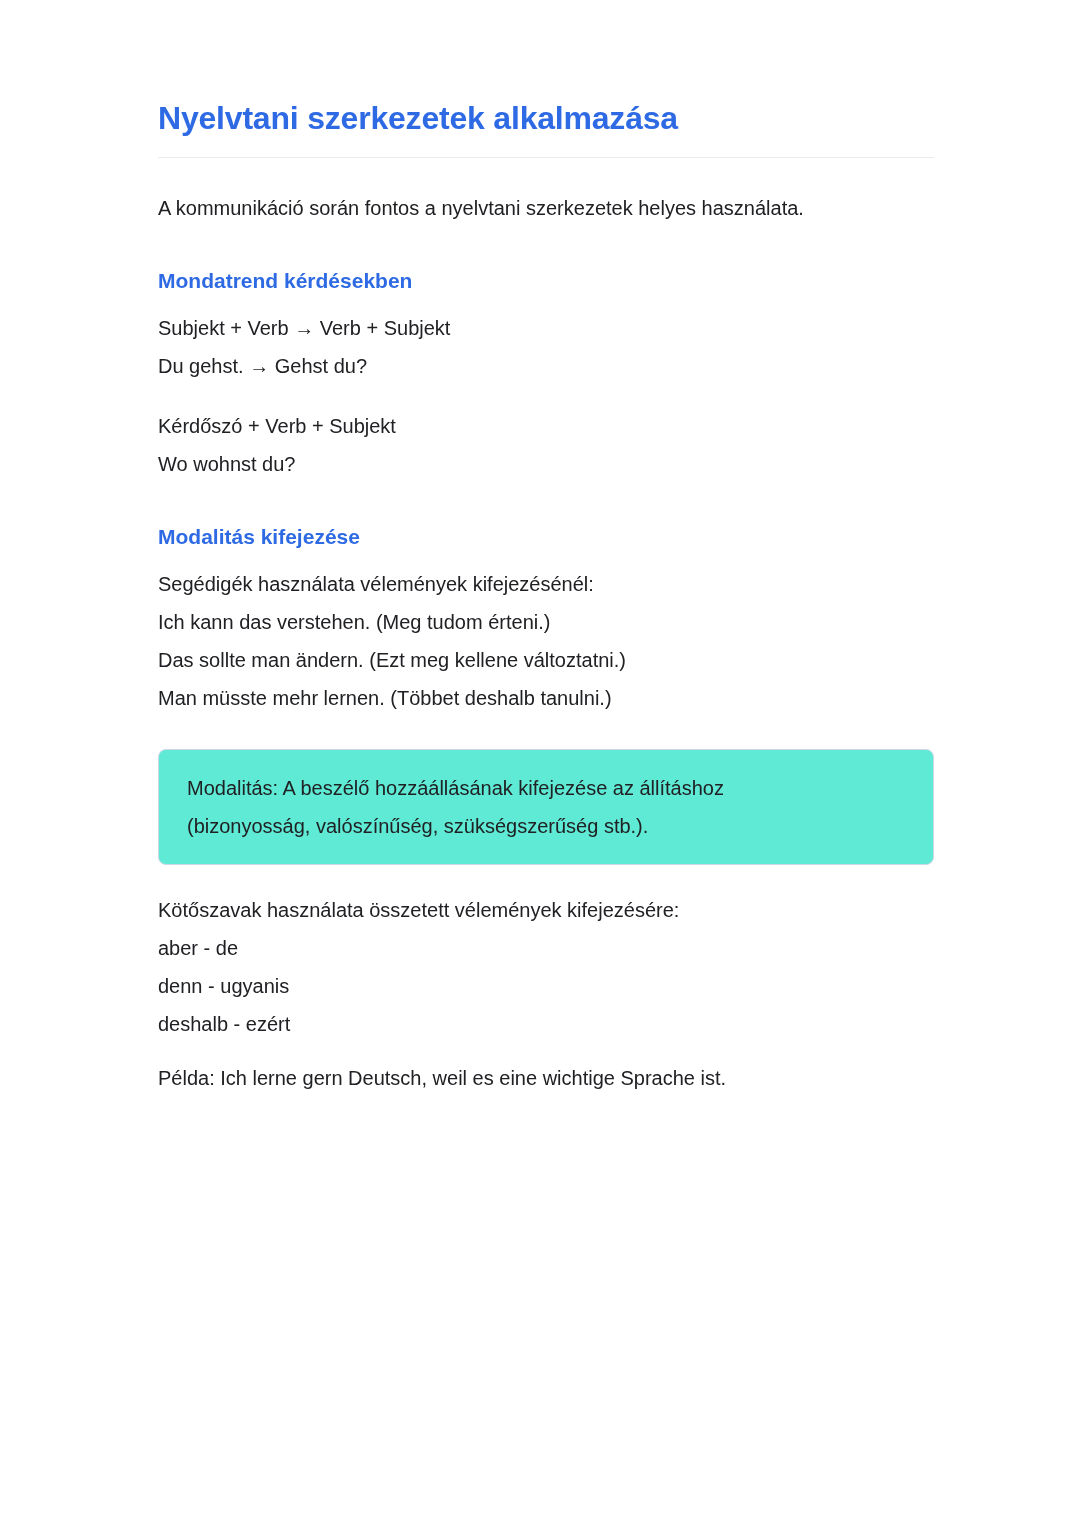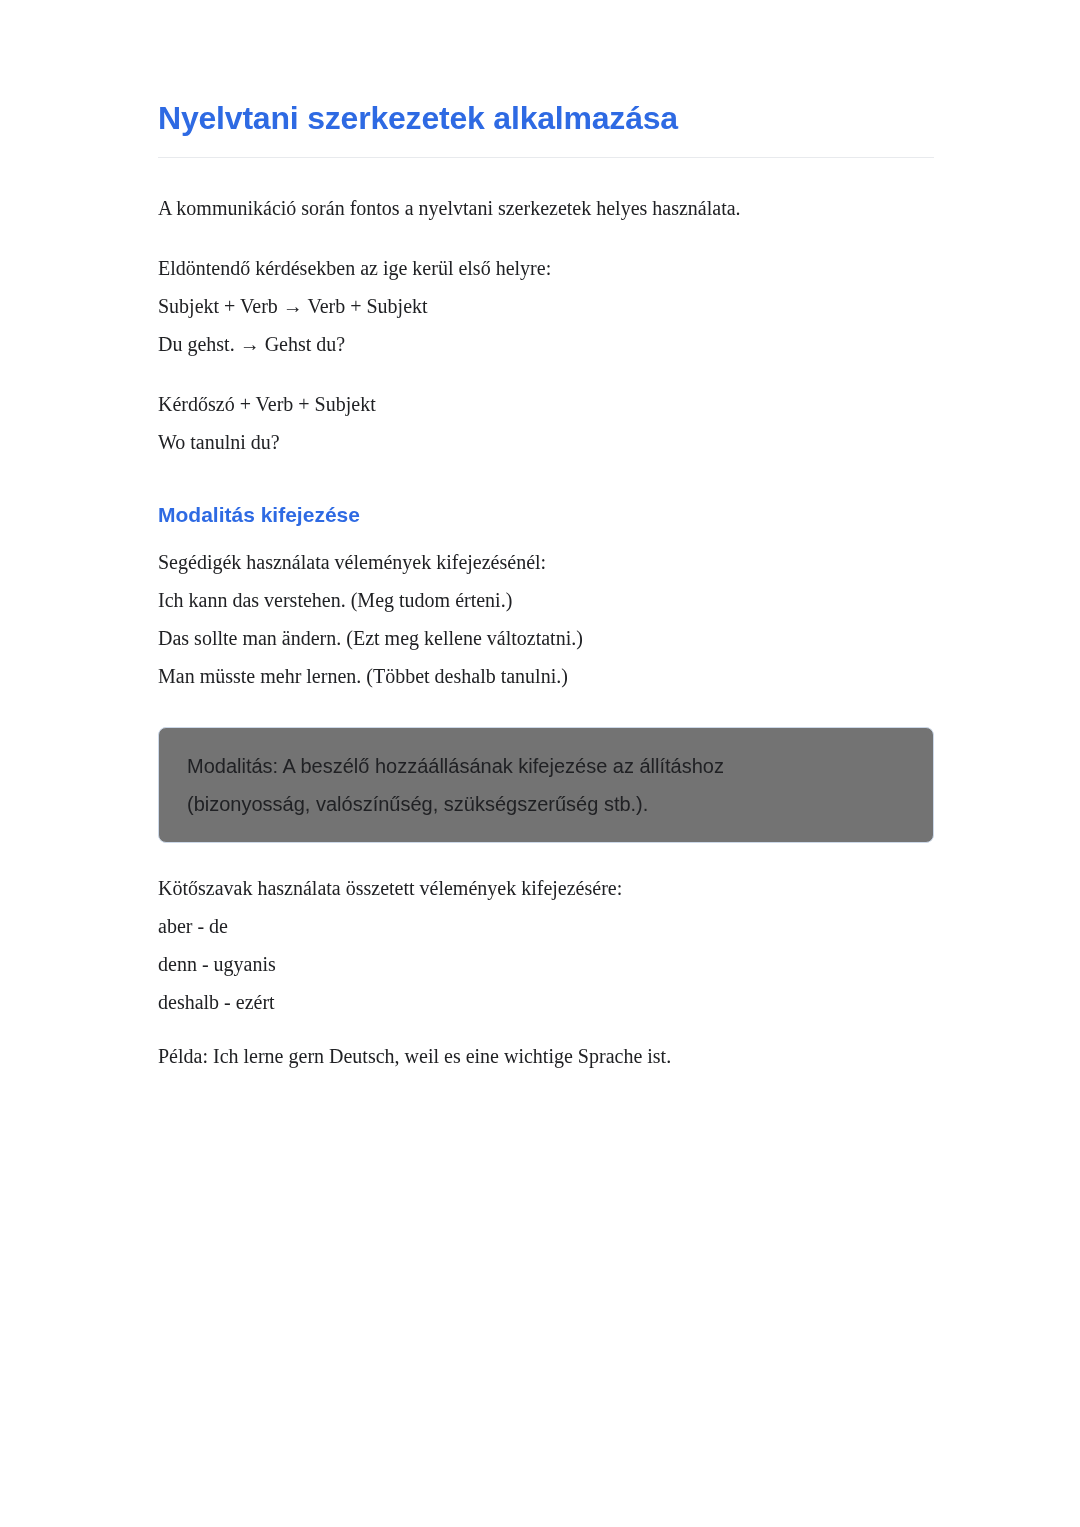--- a/index.html
+++ b/index.html
@@ -33,68 +33,67 @@
     border-top: 1px solid #e8eaed;
     margin: 0;
     height: 0;
   }
   p.para {
     margin: 0 0 22px 0;
     font-size: 20px;
     line-height: 38px;
     font-weight: 400;
     color: #202124;
-    font-family: Liberation Serif, serif;
   }
   p.intro {
     margin-top: 31px;
   }
   h3.sub-heading {
     margin: 40px 0 14px 0;
     font-size: 21px;
     line-height: 28px;
     font-weight: 700;
     color: #2e6ae3;
   }
   .line { display: block; }
   .callout {
     box-sizing: border-box;
     margin: 32px 0 26px 0;
     padding: 19px 28px;
-    background: #737373;
+    background: #5eead4;
     border: 1px solid #ccd8e8;
     border-radius: 8px;
     font-size: 20px;
     line-height: 38px;
     color: #202124;
   }
   p.list-para { margin-bottom: 16px; }
   p.example-para { margin-bottom: 0; }
 </style>
 </head>
 <body>
 
 <div class="page">
 
   <h1 class="doc-title">Nyelvtani szerkezetek alkalmazása</h1>
 
   <hr class="divider">
 
   <p class="para intro">A kommunikáció során fontos a nyelvtani szerkezetek helyes használata.</p>
 
+  <h3 class="sub-heading">Mondatrend kérdésekben</h3>
 
   <p class="para">
-    <span class="line">Eldöntendő kérdésekben az ige kerül első helyre:</span>
     <span class="line">Subjekt + Verb → Verb + Subjekt</span>
     <span class="line">Du gehst. → Gehst du?</span>
   </p>
 
   <p class="para">
     <span class="line">Kérdőszó + Verb + Subjekt</span>
-    <span class="line">Wo tanulni du?</span>
+    <span class="line">Wo wohnst du?</span>
   </p>
 
   <h3 class="sub-heading">Modalitás kifejezése</h3>
 
   <p class="para">
     <span class="line">Segédigék használata vélemények kifejezésénél:</span>
     <span class="line">Ich kann das verstehen. (Meg tudom érteni.)</span>
     <span class="line">Das sollte man ändern. (Ezt meg kellene változtatni.)</span>
     <span class="line">Man müsste mehr lernen. (Többet deshalb tanulni.)</span>
   </p>

